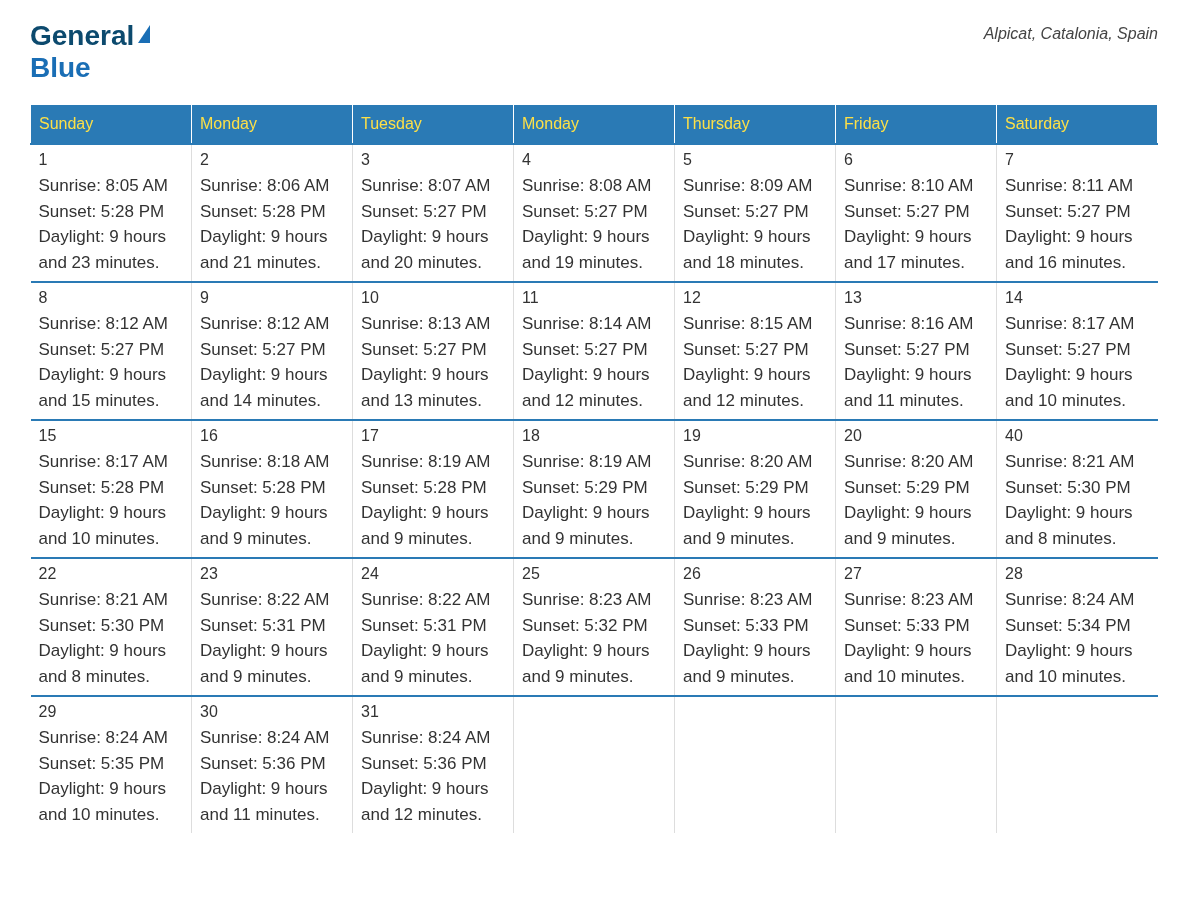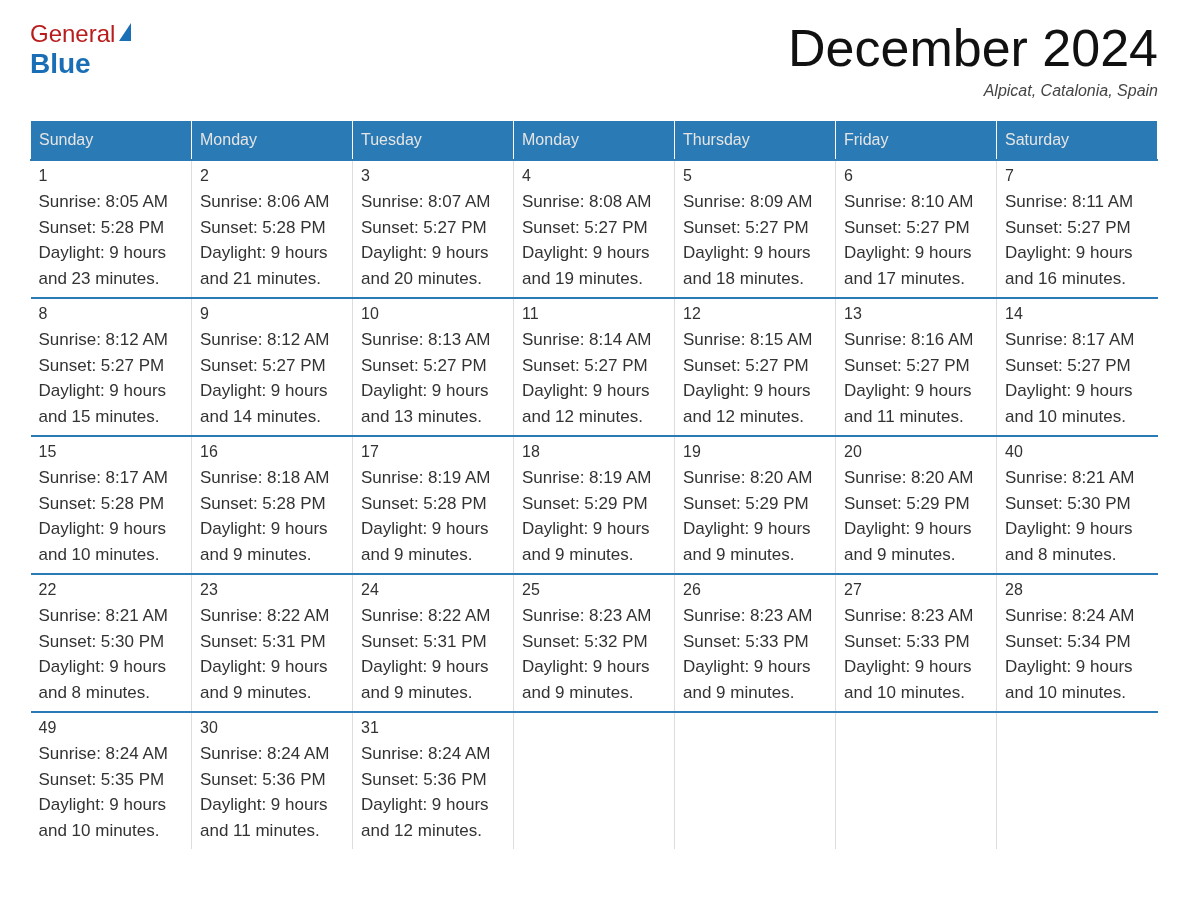--- a/index.html
+++ b/index.html
@@ -19,23 +19,23 @@
     .logo {
       display: flex;
       flex-direction: column;
       align-items: flex-start;
     }
     .logo-text {
       display: flex;
       align-items: center;
     }
     .logo-general {
-      font-size: 24px;
-      font-weight: normal;
-      color: #b91c1c;
+      font-size: 28px;
+      font-weight: bold;
+      color: #0c4a6e;
     }
     .logo-blue-part {
       display: flex;
       flex-direction: column;
       align-items: flex-start;
       margin-left: 2px;
     }
     .logo-arrow {
       width: 0;
       height: 0;
@@ -65,21 +65,21 @@
       margin-top: 5px;
       font-style: italic;
     }
     table {
       width: 100%;
       border-collapse: collapse;
       table-layout: fixed;
     }
     thead tr th {
       background-color: #2a7ab5;
-      color: #e5e5e5;
+      color: #fde047;
       font-size: 16px;
       font-weight: normal;
       padding: 10px 8px;
       text-align: left;
       border: 1px solid #fff;
     }
     tbody tr td {
       vertical-align: top;
       padding: 6px 8px;
       font-size: 13px;
@@ -114,21 +114,20 @@
   <div class="logo">
     <div class="logo-text">
       <span class="logo-general">General</span>
       <div class="logo-blue-part">
         <span class="logo-arrow"></span>
       </div>
     </div>
     <span class="logo-blue-text">Blue</span>
   </div>
   <div class="title-section">
-    <div class="month-title">December 2024</div>
     <div class="location">Alpicat, Catalonia, Spain</div>
   </div>
 </div>
 
 <table>
   <thead>
     <tr>
       <th>Sunday</th>
       <th>Monday</th>
       <th>Tuesday</th>
@@ -394,21 +393,21 @@
         <div class="day-info">
           Sunrise: 8:24 AM<br>
           Sunset: 5:34 PM<br>
           Daylight: 9 hours<br>
           and 10 minutes.
         </div>
         </td>
       </tr>
       <tr>
         <td>
-        <span class="day-num">49</span>
+        <span class="day-num">29</span>
         <div class="day-info">
           Sunrise: 8:24 AM<br>
           Sunset: 5:35 PM<br>
           Daylight: 9 hours<br>
           and 10 minutes.
         </div>
         </td>
         <td>
         <span class="day-num">30</span>
         <div class="day-info">

